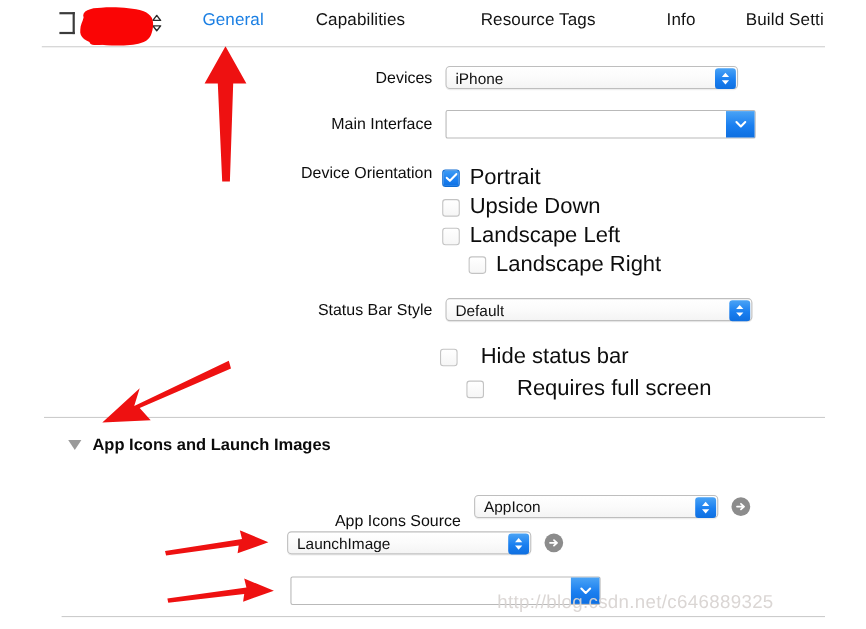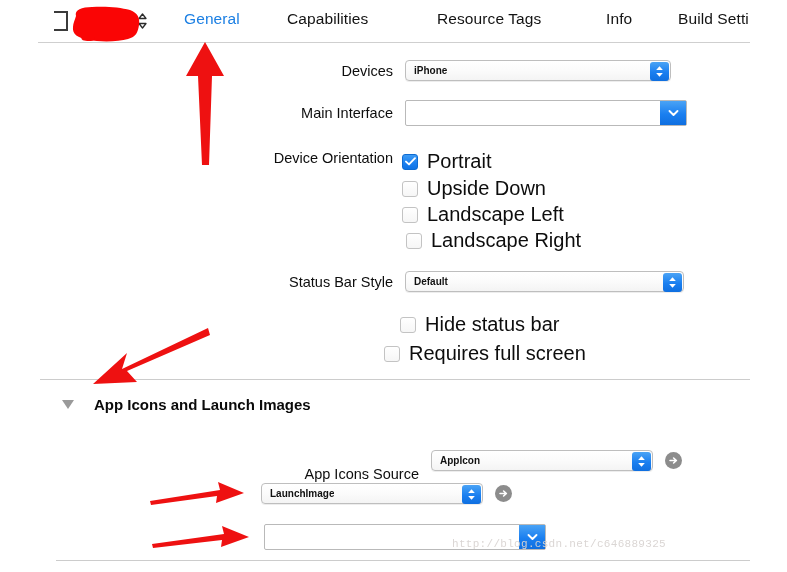--- a/index.html
+++ b/index.html
@@ -91,26 +91,25 @@
     height: 21px;
     box-sizing: border-box;
     background: linear-gradient(to bottom, #ffffff 0%, #fbfbfb 50%, #f4f4f4 100%);
     border: 1px solid #bebebe;
     border-radius: 4px;
     box-shadow: 0 1px 0.5px rgba(0,0,0,0.07);
     display: flex;
     align-items: center;
   }
   .popup .ptext {
-    font-size: 10px;
+    font-size: 14px;
     color: #111111;
     padding-left: 8px;
     white-space: nowrap;
     overflow: hidden;
-    font-weight: bold;
   }
   .popup .pbtn {
     position: absolute;
     right: 1px; top: 1px;
     width: 19px; height: 19px;
     border-radius: 3px;
     background: linear-gradient(to bottom, #4aa3f5 0%, #1a7ff0 55%, #0f6fe0 100%);
     display: flex;
     align-items: center;
     justify-content: center;
@@ -187,21 +186,20 @@
     position: absolute;
     height: 1px;
     background: #cccccc;
   }
 
   
   .sect-header {
     position: absolute;
     display: flex;
     align-items: center;
-    gap: 10px;
   }
   .disclosure {
     width: 0; height: 0;
     border-left: 6px solid transparent;
     border-right: 6px solid transparent;
     border-top: 9px solid #9a9a9a;
     margin-right: 10px;
     flex: none;
   }
   .sect-title {
@@ -212,22 +210,22 @@
   }
 
   
   .annot { position: absolute; }
   .annot svg { display: block; }
 
   
   .watermark {
     position: absolute;
     left: 452px; top: 538px;
-    font-family: Liberation Mono, monospace;
-    font-size: 11px;
+    font-family: Liberation Sans, sans-serif;
+    font-size: 17px;
     color: #d9d4d2;
     letter-spacing: 0.3px;
     white-space: nowrap;
     opacity: 0.95;
   }
 </style>
 </head>
 <body>
 
 <div class="tabbar">
@@ -300,44 +298,44 @@
 <div class="cbrow" style="left:402px; top:177px;">
   <span class="checkbox"></span>
   <span class="cblabel">Upside Down</span>
 </div>
 
 <div class="cbrow" style="left:402px; top:203px;">
   <span class="checkbox"></span>
   <span class="cblabel">Landscape Left</span>
 </div>
 
-<div class="cbrow" style="left:406px; top:229px;justify-content:flex-end;">
+<div class="cbrow" style="left:426px; top:229px;justify-content:flex-end;">
   <span class="checkbox"></span>
   <span class="cblabel">Landscape Right</span>
 </div>
 
 <div class="row" style="left:253px; top:271px;">
   <div class="row-label" style="width:140px;">Status Bar Style</div>
   <div class="popup" style="width:279px; margin-left:12px;">
     <span class="ptext">Default</span>
     <span class="pbtn">
       <svg width="9" height="13" viewBox="0 0 9 13">
         <path d="M4.5 1.2 L7.8 5.0 L1.2 5.0 Z" fill="#ffffff"></path>
         <path d="M4.5 11.8 L7.8 8.0 L1.2 8.0 Z" fill="#ffffff"></path>
       </svg>
     </span>
   </div>
 </div>
 
-<div class="cbrow" style="left:400px; top:313px;">
+<div class="cbrow" style="left:400px; top:313px;gap:12px;">
   <span class="checkbox"></span>
   <span class="cblabel">Hide status bar</span>
 </div>
 
-<div class="cbrow" style="left:384px; top:342px;">
+<div class="cbrow" style="left:424px; top:342px;gap:21px;">
   <span class="checkbox"></span>
   <span class="cblabel">Requires full screen</span>
 </div>
 
 <div class="sep" style="left:40px; top:379px; width:710px;"></div>
 
 <div class="sect-header" style="left:62px; top:396px;">
   <span class="disclosure"></span>
   <span class="sect-title">App Icons and Launch Images</span>
 </div>

